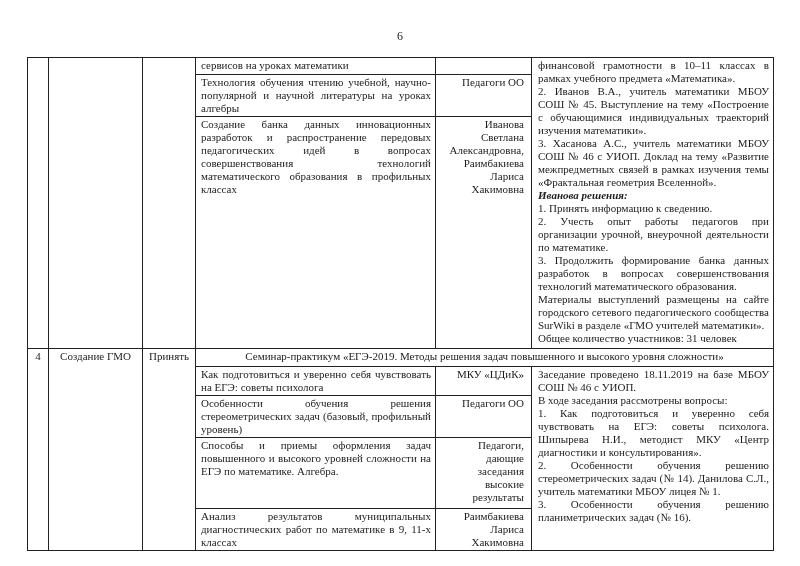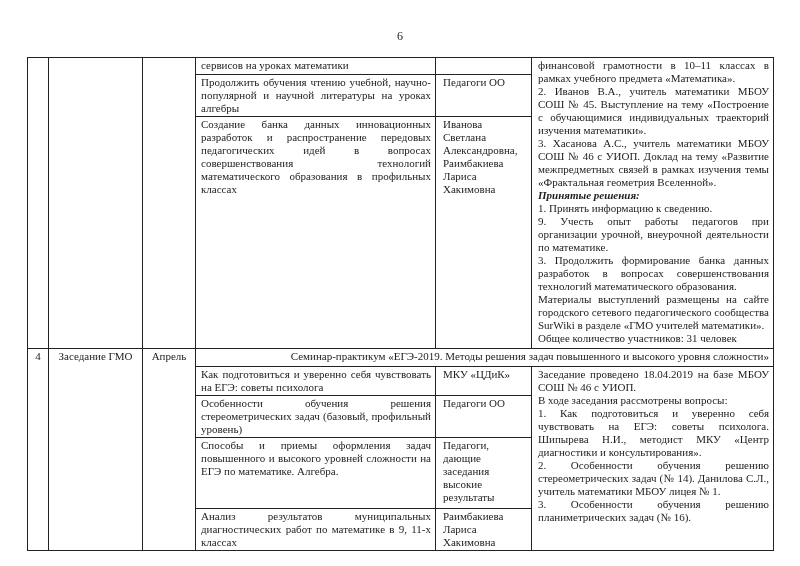--- a/index.html
+++ b/index.html
@@ -33,26 +33,26 @@
     line-height: 13px;
   }
   .doc-table td {
     border: 1px solid #222222;
     vertical-align: top;
     padding: 1px 4px;
     overflow: hidden;
     word-wrap: break-word;
   }
   .doc-table td.topic   { text-align: justify; padding: 1px 4px 1px 5px; }
-  .doc-table td.resp    { text-align: left;  padding: 1px 7px; margin-top: 42px; }
+  .doc-table td.resp    { text-align: right;  padding: 1px 7px; margin-top: 42px; }
   .doc-table td.results { text-align: justify; padding: 1px 4px 1px 6px; margin-left: 37px; }
   .doc-table td.num,
   .doc-table td.event,
   .doc-table td.month   { text-align: center; }
-  .doc-table td.seminar { text-align: right; padding: 1px 4px; }
+  .doc-table td.seminar { text-align: center; padding: 1px 4px; }
   .doc-table p { margin: 0; text-align: justify; }
   .doc-table p.decision { font-weight: bold; font-style: italic; }
 </style>
 </head>
 <body>
 
 <div class="page">
 
   <div class="page-number">6</div>
 
@@ -70,48 +70,48 @@
       <tr style="height:17px">
         <td class="num" rowspan="3"></td>
         <td class="event" rowspan="3"></td>
         <td class="month" rowspan="3"></td>
         <td class="topic">сервисов на уроках математики</td>
         <td class="resp"></td>
         <td class="results" rowspan="3">
           <p>финансовой грамотности в 10–11 классах в рамках учебного предмета «Математика».</p>
           <p>2. Иванов В.А., учитель математики МБОУ СОШ № 45. Выступление на тему «Построение с обучающимися индивидуальных траекторий изучения математики».</p>
           <p>3. Хасанова А.С., учитель математики МБОУ СОШ № 46 с УИОП. Доклад на тему «Развитие межпредметных связей в рамках изучения темы «Фрактальная геометрия Вселенной».</p>
-          <p class="decision">Принятые решения:</p>
+          <p class="decision">Иванова решения:</p>
           <p>1. Принять информацию к сведению.</p>
-          <p>9. Учесть опыт работы педагогов при организации урочной, внеурочной деятельности по математике.</p>
+          <p>2. Учесть опыт работы педагогов при организации урочной, внеурочной деятельности по математике.</p>
           <p>3. Продолжить формирование банка данных разработок в вопросах совершенствования технологий математического образования.</p>
           <p>Материалы выступлений размещены на сайте городского сетевого педагогического сообщества SurWiki в разделе «ГМО учителей математики».</p>
           <p>Общее количество участников: 31 человек</p>
         </td>
       </tr>
       <tr style="height:40px">
-        <td class="topic">Продолжить обучения чтению учебной, научно-популярной и научной литературы на уроках алгебры</td>
+        <td class="topic">Технология обучения чтению учебной, научно-популярной и научной литературы на уроках алгебры</td>
         <td class="resp">Педагоги ОО</td>
       </tr>
       <tr style="height:232px">
         <td class="topic">Создание банка данных инновационных разработок и распространение передовых педагогических идей в вопросах совершенствования технологий математического образования в профильных классах</td>
         <td class="resp">Иванова Светлана Александровна, Раимбакиева Лариса Хакимовна</td>
       </tr>
 
       <tr style="height:18px">
         <td class="num" rowspan="5">4</td>
-        <td class="event" rowspan="5">Заседание ГМО</td>
-        <td class="month" rowspan="5">Апрель</td>
+        <td class="event" rowspan="5">Создание ГМО</td>
+        <td class="month" rowspan="5">Принять</td>
         <td class="seminar" colspan="3">Семинар-практикум «ЕГЭ-2019. Методы решения задач повышенного и высокого уровня сложности»</td>
       </tr>
       <tr style="height:28px">
         <td class="topic">Как подготовиться и уверенно себя чувствовать на ЕГЭ: советы психолога</td>
         <td class="resp">МКУ «ЦДиК»</td>
         <td class="results" rowspan="4">
-          <p>Заседание проведено 18.04.2019 на базе МБОУ СОШ № 46 с УИОП.</p>
+          <p>Заседание проведено 18.11.2019 на базе МБОУ СОШ № 46 с УИОП.</p>
           <p>В ходе заседания рассмотрены вопросы:</p>
           <p>1. Как подготовиться и уверенно себя чувствовать на ЕГЭ: советы психолога. Шипырева Н.И., методист МКУ «Центр диагностики и консультирования».</p>
           <p>2. Особенности обучения решению стереометрических задач (№ 14). Данилова С.Л., учитель математики МБОУ лицея № 1.</p>
           <p>3. Особенности обучения решению планиметрических задач (№ 16).</p>
         </td>
       </tr>
       <tr style="height:36px">
         <td class="topic">Особенности обучения решения стереометрических задач (базовый, профильный уровень)</td>
         <td class="resp">Педагоги ОО</td>
       </tr>

